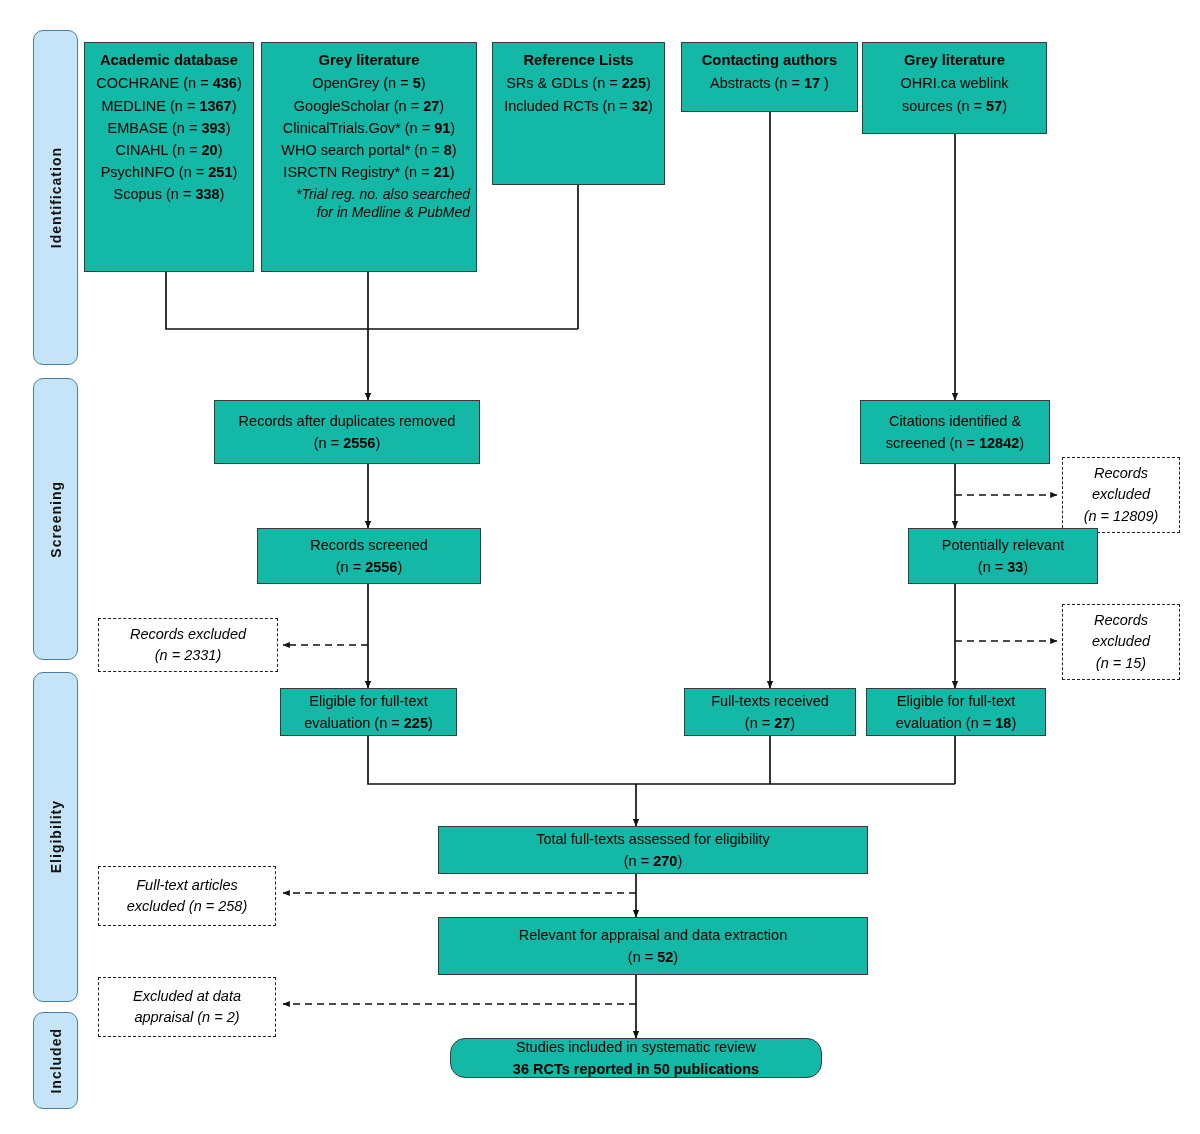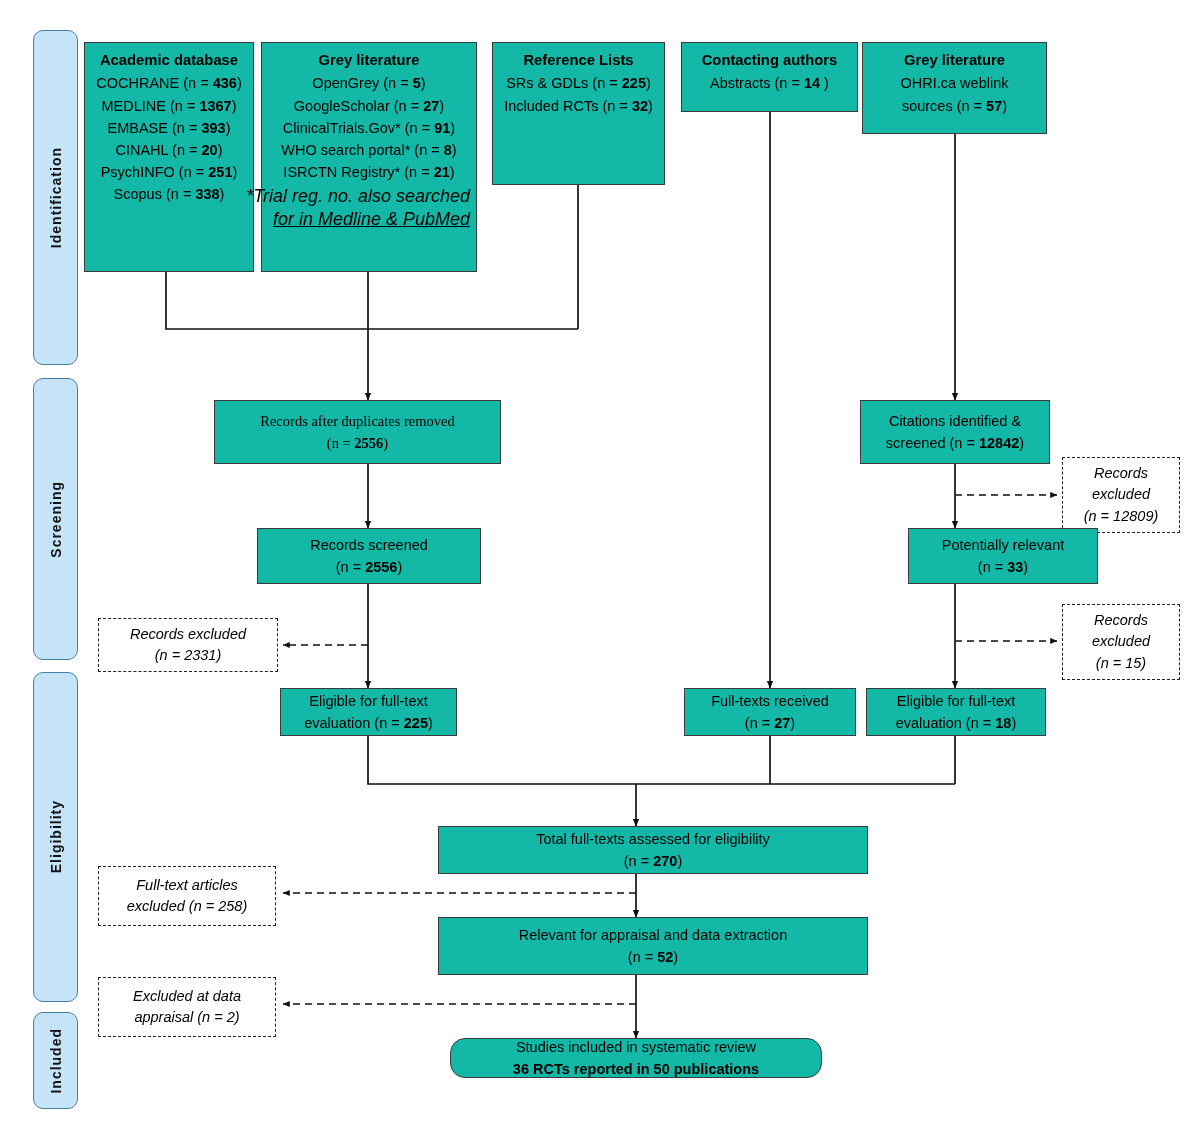--- a/index.html
+++ b/index.html
@@ -63,21 +63,21 @@
   .box.center-v { justify-content: center; padding-top: 4px; }
   .box .hdr {
     font-weight: bold;
     font-size: 14.8px;
     margin-bottom: 1px;
     white-space: nowrap;
   }
   .box .ln { white-space: nowrap; }
   .box .note {
     font-style: italic;
-    font-size: 18px;
+    font-size: 14px;
     line-height: 1.3;
     text-align: right;
     align-self: flex-end;
     margin-top: 2px;
     white-space: nowrap;
   }
   b { font-weight: bold; }
   
   .dbox {
     position: absolute;
@@ -176,41 +176,41 @@
   </div>
 
   <div class="box" style="left:261px; top:42px; width:216px; height:230px;">
     <div class="hdr">Grey literature</div>
     <div class="ln">OpenGrey (n = <b>5</b>)</div>
     <div class="ln">GoogleScholar (n = <b>27</b>)</div>
     <div class="ln">ClinicalTrials.Gov* (n = <b>91</b>)</div>
     <div class="ln">WHO search portal* (n = <b>8</b>)</div>
     <div class="ln">ISRCTN  Registry* (n = <b>21</b>)</div>
     <div class="note">*Trial reg. no. also searched</div>
-    <div class="note" style="margin-top:0;text-decoration:underline;">for in Medline &amp; PubMed</div>
+    <div class="note" style="margin-top:0;">for in Medline &amp; PubMed</div>
   </div>
 
   <div class="box" style="left:492px; top:42px; width:173px; height:143px;">
     <div class="hdr">Reference Lists</div>
     <div class="ln">SRs &amp; GDLs (n = <b>225</b>)</div>
     <div class="ln">Included RCTs (n = <b>32</b>)</div>
   </div>
 
   <div class="box" style="left:681px; top:42px; width:177px; height:70px;">
     <div class="hdr">Contacting authors</div>
-    <div class="ln">Abstracts (n = <b>14</b> )</div>
+    <div class="ln">Abstracts (n = <b>17</b> )</div>
   </div>
 
   <div class="box" style="left:862px; top:42px; width:185px; height:92px;">
     <div class="hdr">Grey literature</div>
     <div class="ln">OHRI.ca  weblink</div>
     <div class="ln">sources (n = <b>57</b>)</div>
   </div>
 
-  <div class="box center-v" style="left:214px; top:400px; width:287px; height:64px;font-family:Liberation Serif, serif;">
+  <div class="box center-v" style="left:214px; top:400px; width:266px; height:64px;">
     <div class="ln">Records after duplicates removed</div>
     <div class="ln">(n = <b>2556</b>)</div>
   </div>
 
   <div class="box center-v" style="left:257px; top:528px; width:224px; height:56px;">
     <div class="ln">Records screened</div>
     <div class="ln">(n = <b>2556</b>)</div>
   </div>
 
   <div class="dbox" style="left:98px; top:618px; width:180px; height:54px;">

